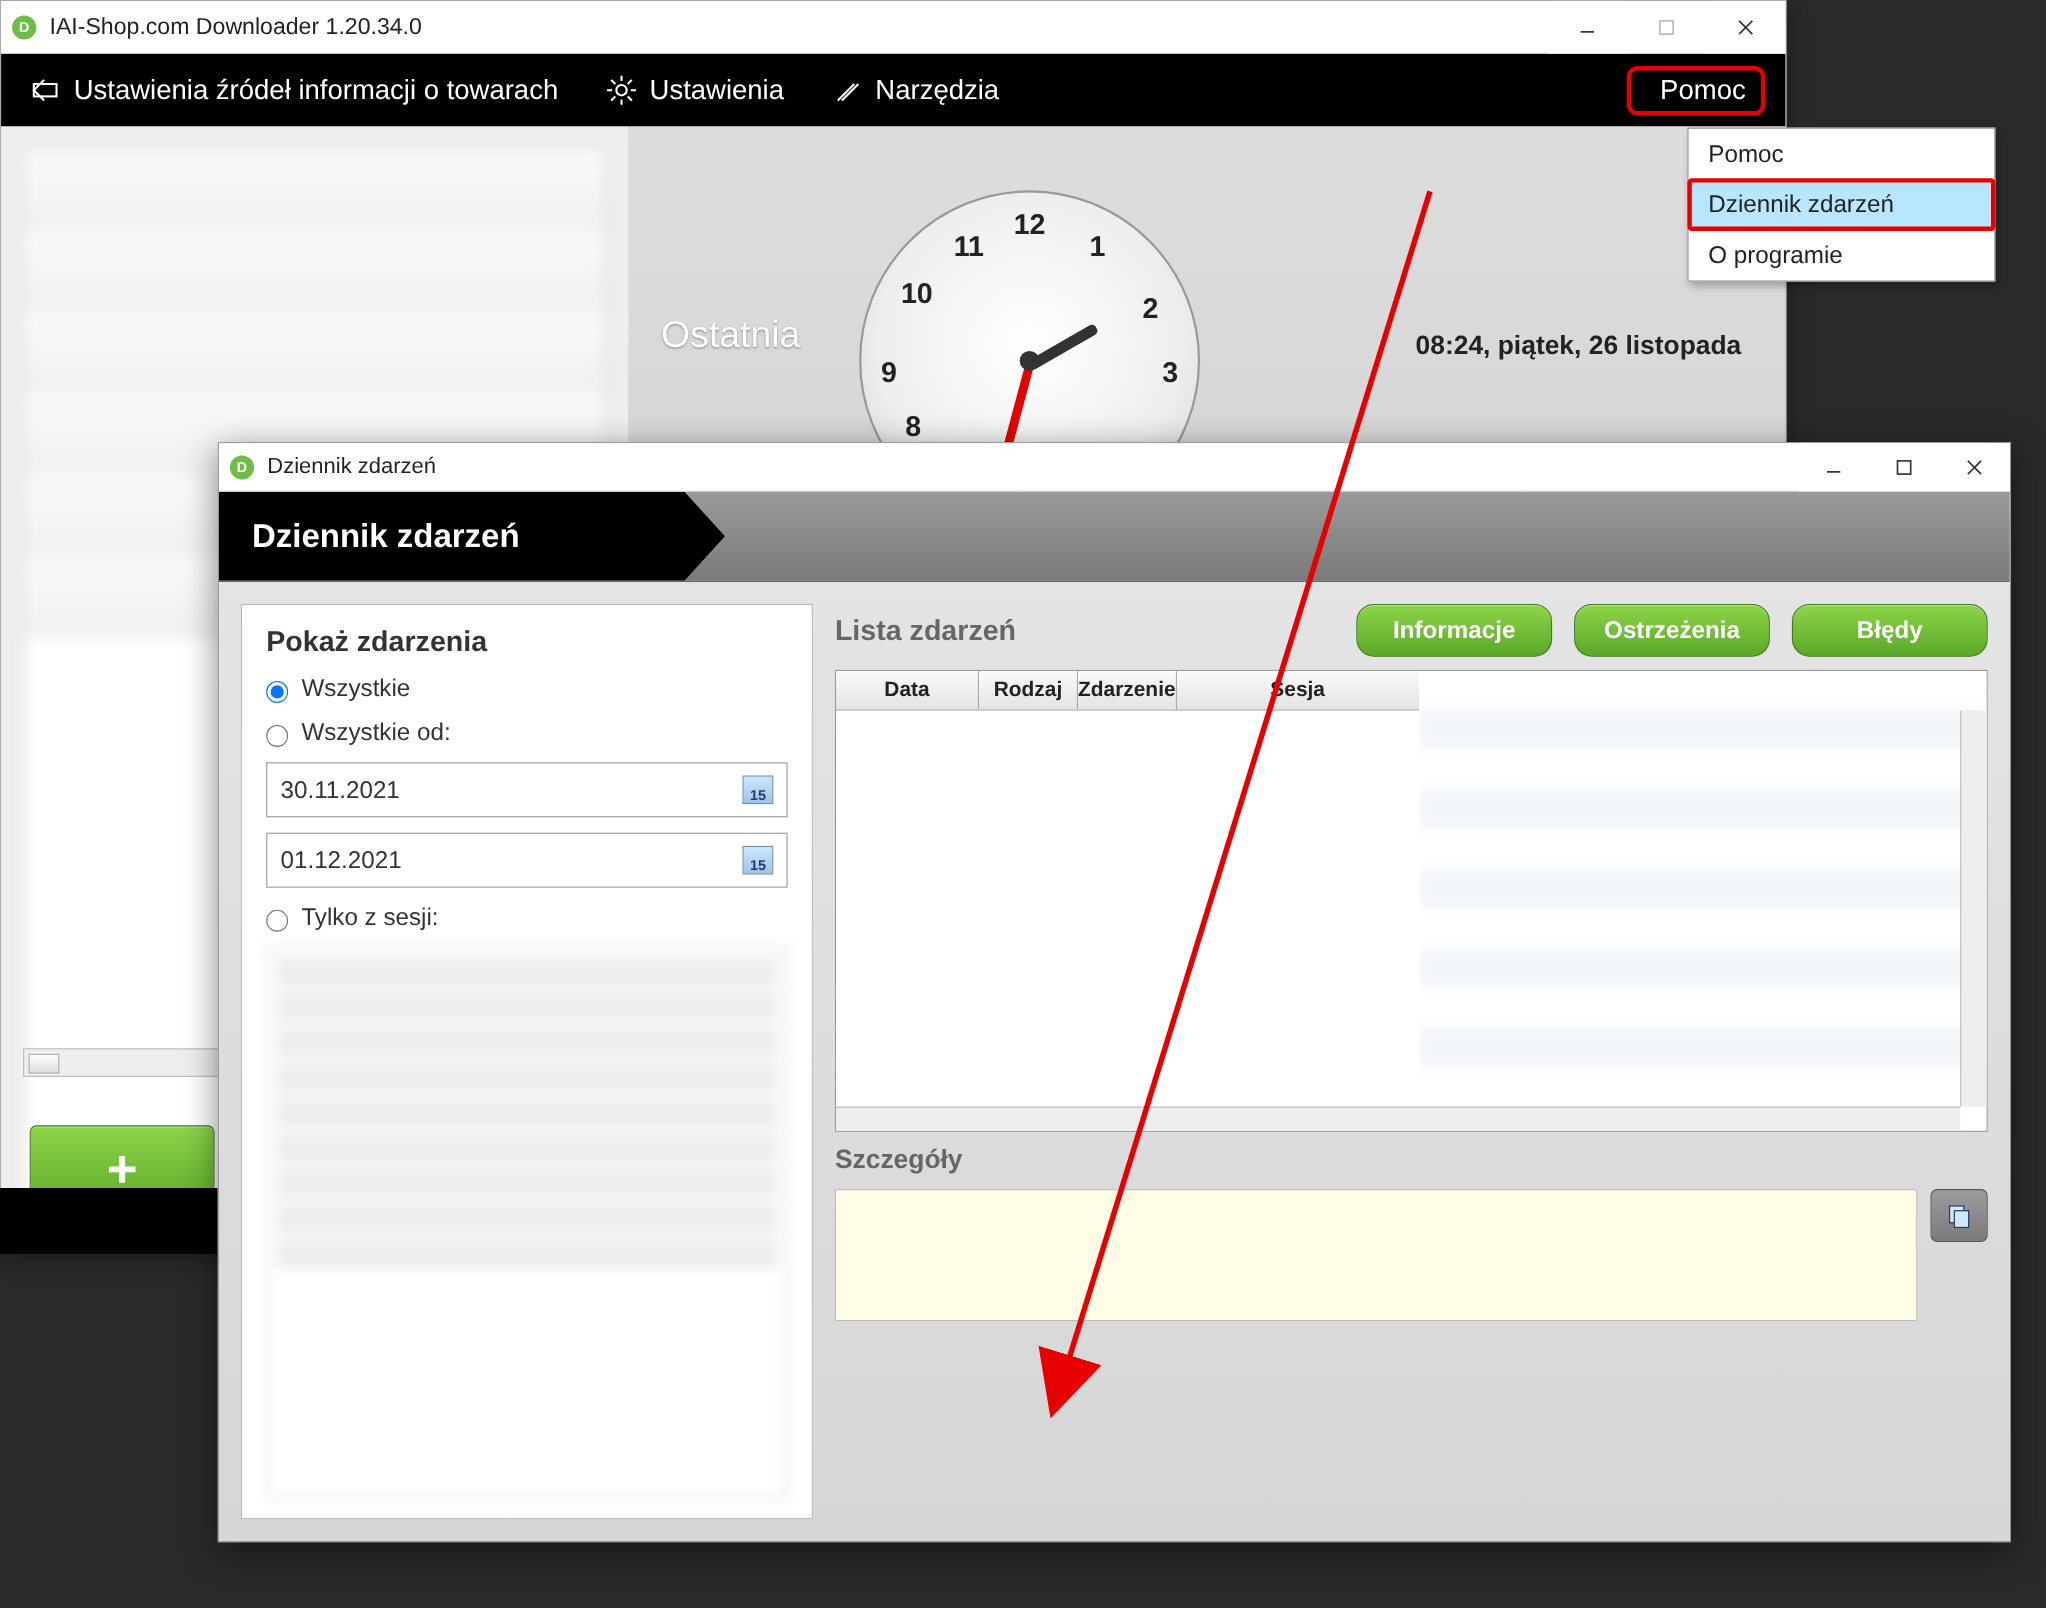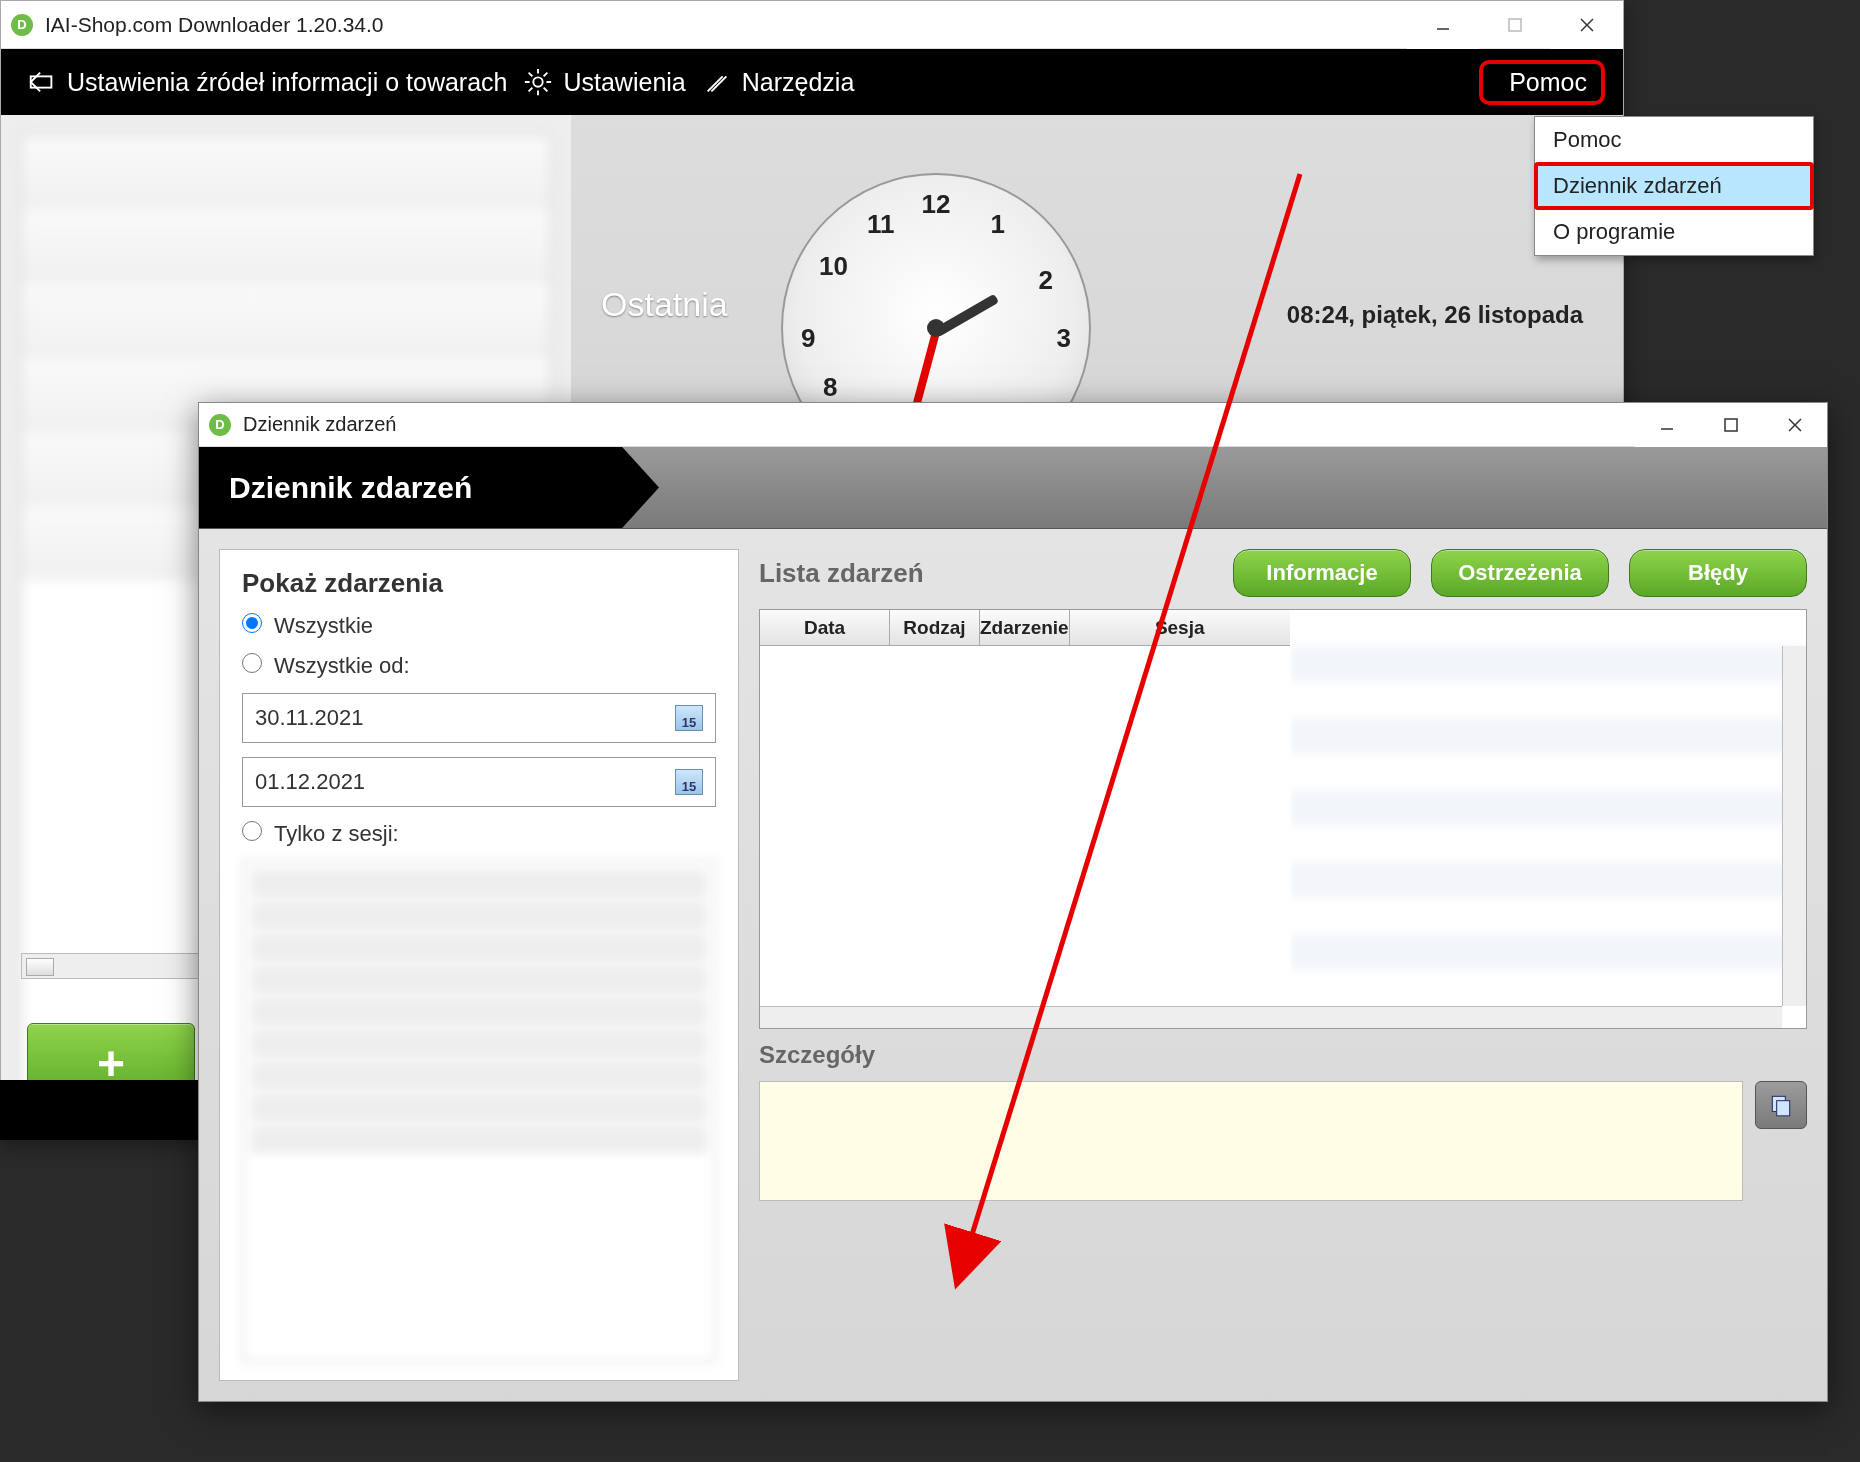--- a/index.html
+++ b/index.html
@@ -21,21 +21,21 @@
     margin-right: 12px; display: inline-flex; align-items: center; justify-content: center;
     color: #fff; font-size: 13px; font-weight: bold;
   }
   .win-controls { position: absolute; right: 0; top: 0; display: flex; height: 48px; }
   .win-btn { width: 72px; height: 48px; display: flex; align-items: center; justify-content: center;
              font-size: 22px; color: #333; background: #fff; }
   .win-btn svg { width: 16px; height: 16px; }
 
   .menubar {
     height: 66px; background: #000; display: flex; align-items: center;
-    padding: 0 18px; color: #fff; font-size: 25px; gap: 0; position: relative;
+    padding: 0 18px; color: #fff; font-size: 25px; gap: 27px; position: relative;
   }
   .menubar .mitem { display: flex; align-items: center; gap: 10px; padding: 6px 8px; cursor: pointer; }
   .menubar .mitem svg { width: 30px; height: 30px; stroke: #fff; fill: none; stroke-width: 2; }
   .menubar .spacer { flex: 1; }
   .menubar .pomoc-wrap { border: 4px solid #e60000; border-radius: 10px; padding: 4px 14px;
                          display: flex; align-items: center; gap: 12px; }
 
   
   .help-menu {
     position: absolute; right: 46px; top: 116px; width: 280px;
@@ -122,21 +122,21 @@
   .log-body { flex: 1; display: flex; background: linear-gradient(#e4e4e4,#d6d6d6); }
 
   .filter-panel {
     width: 560px; padding: 20px;
   }
   .filter-box {
     background: #fff; border: 1px solid #bbb; padding: 18px 22px; height: 100%;
     display: flex; flex-direction: column; gap: 14px;
   }
   .filter-box h3 { font-size: 26px; font-weight: 600; color: #333; }
-  .radio-row { display: flex; align-items: flex-start; gap: 12px; font-size: 22px; color: #333; }
+  .radio-row { display: flex; align-items: flex-end; gap: 12px; font-size: 22px; color: #333; }
   .radio-row input[type=radio] { width: 20px; height: 20px; }
   .date-input {
     width: 100%; height: 50px; border: 1px solid #999; background: #fff;
     display: flex; align-items: center; padding: 0 12px; font-size: 22px;
     color: #333; justify-content: space-between;
   }
   .cal-icon { width: 28px; height: 26px; background: linear-gradient(#cde6ff,#9bc5e8);
     border: 1px solid #6a8fb0; display:flex; align-items:flex-end; justify-content:center;
     font-size: 13px; color:#336; font-weight:bold; }
   .session-list {

